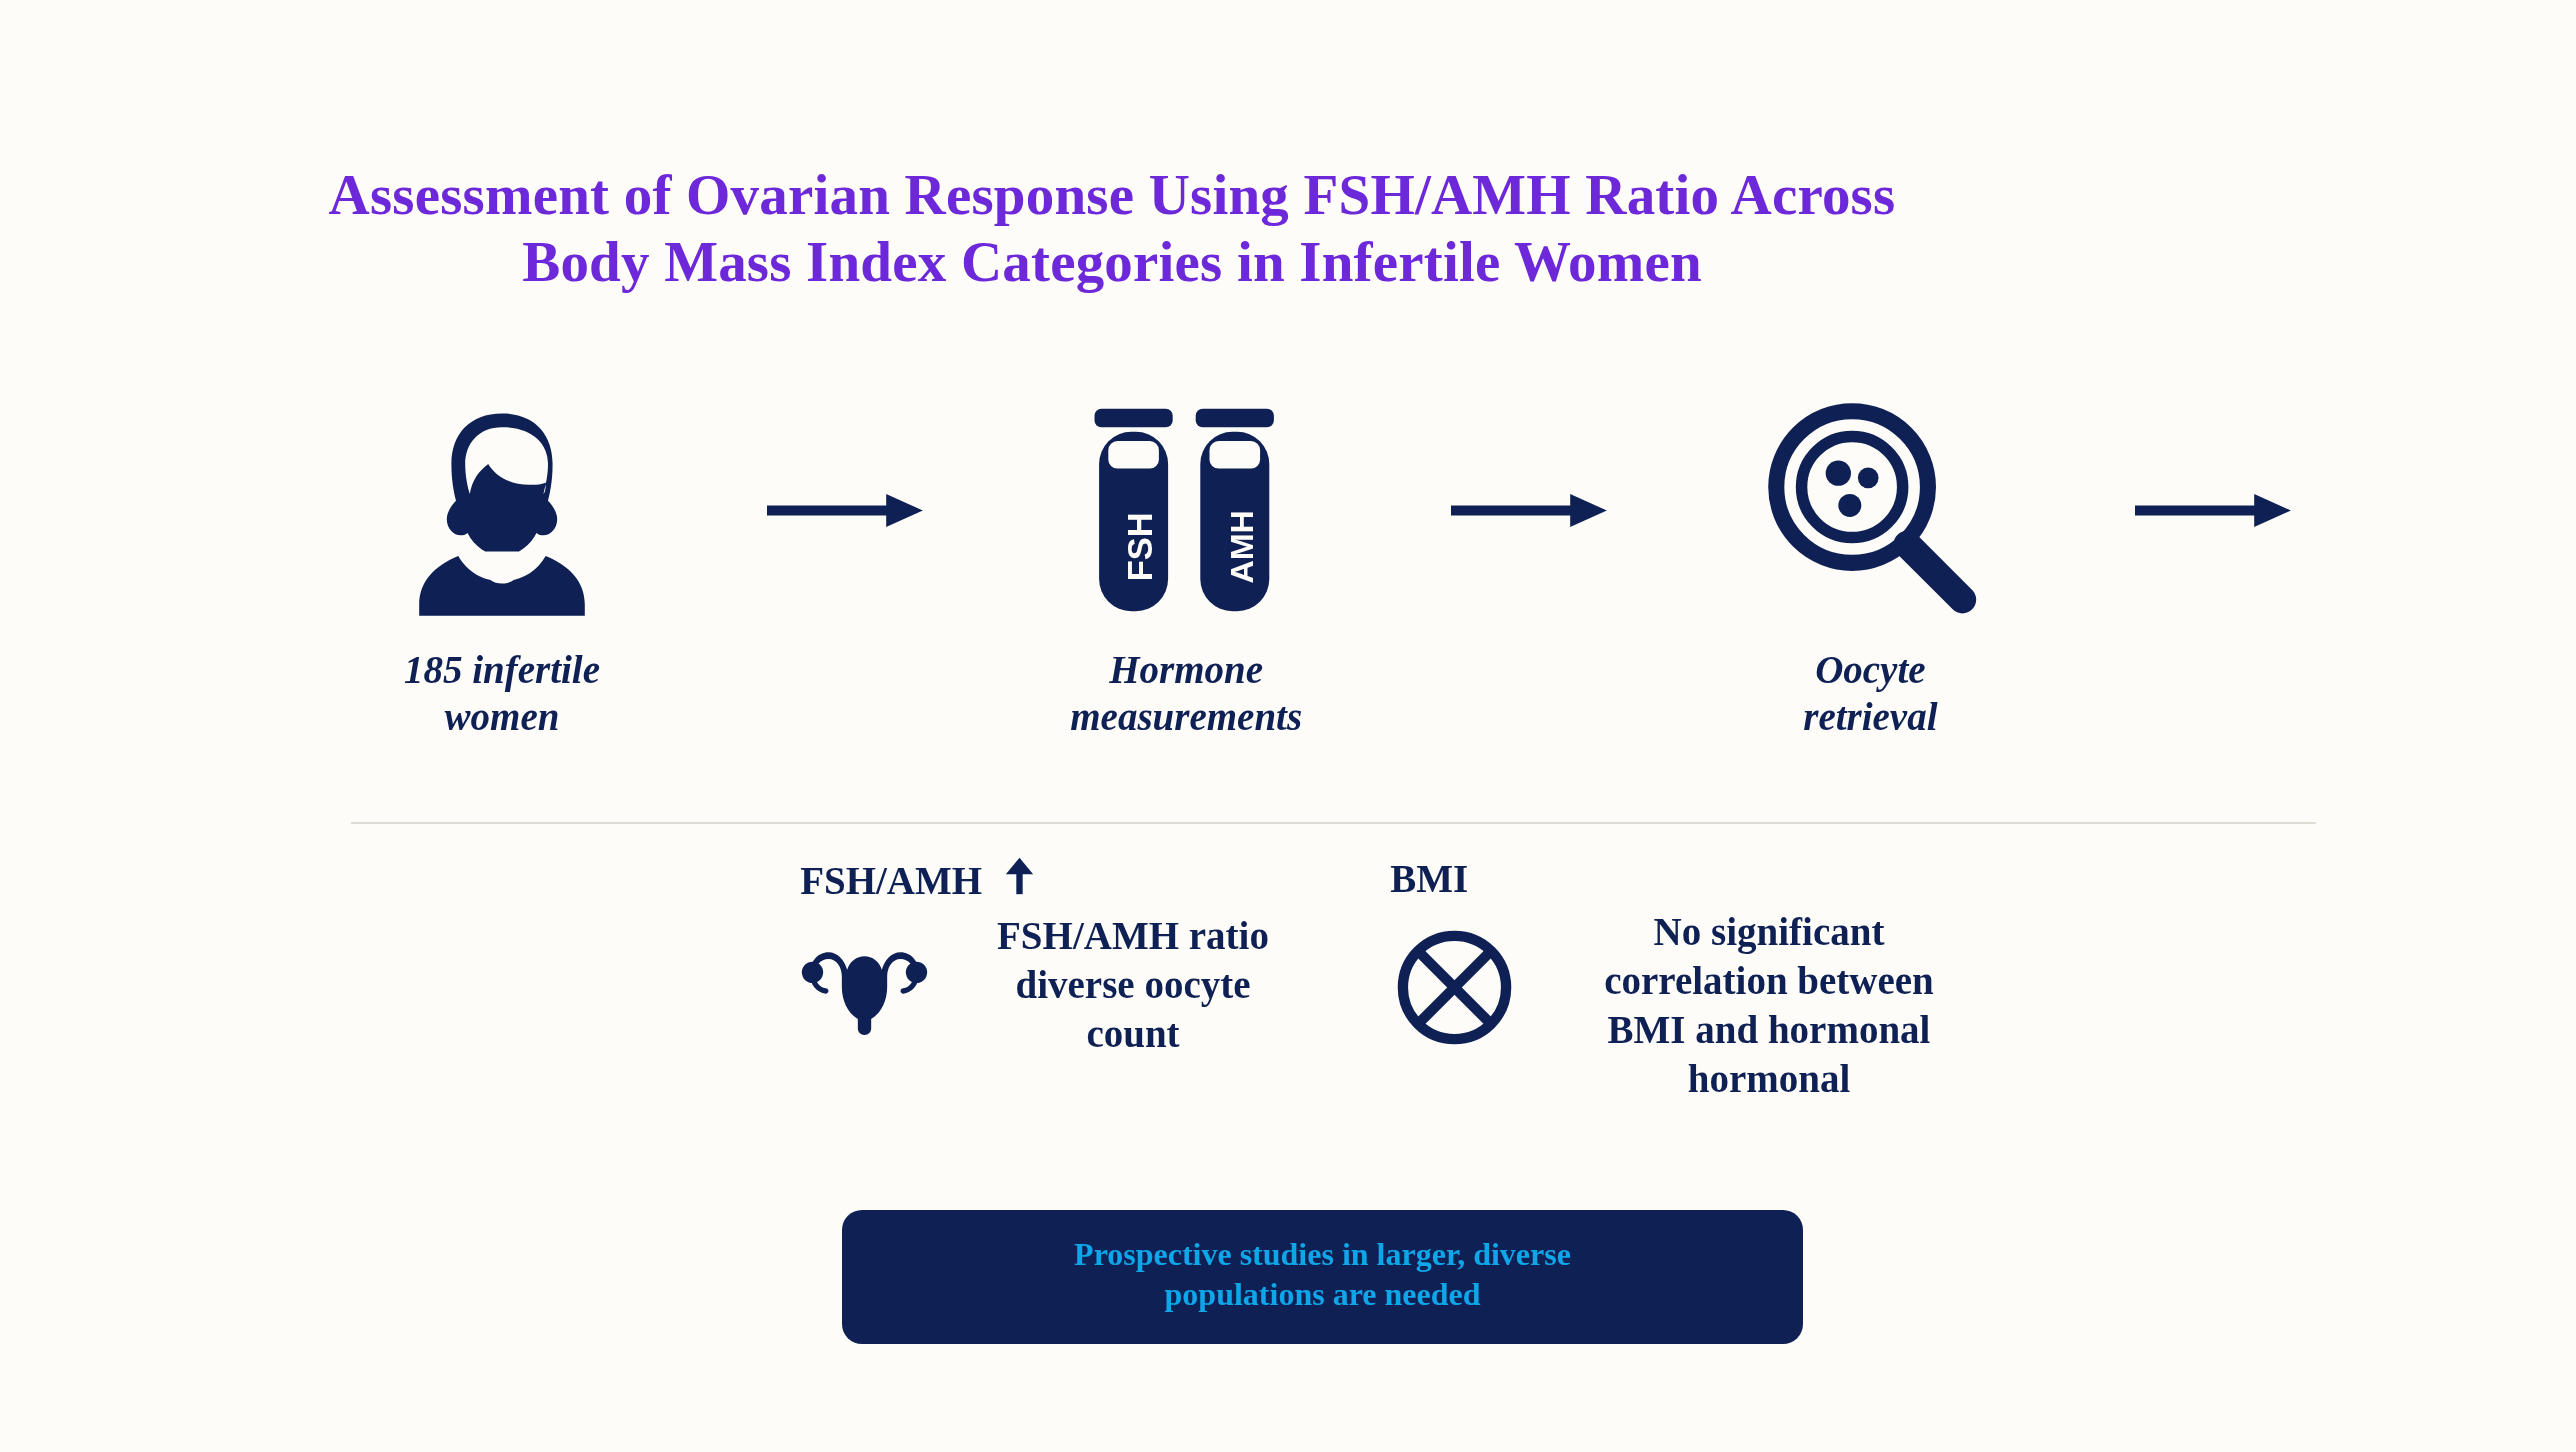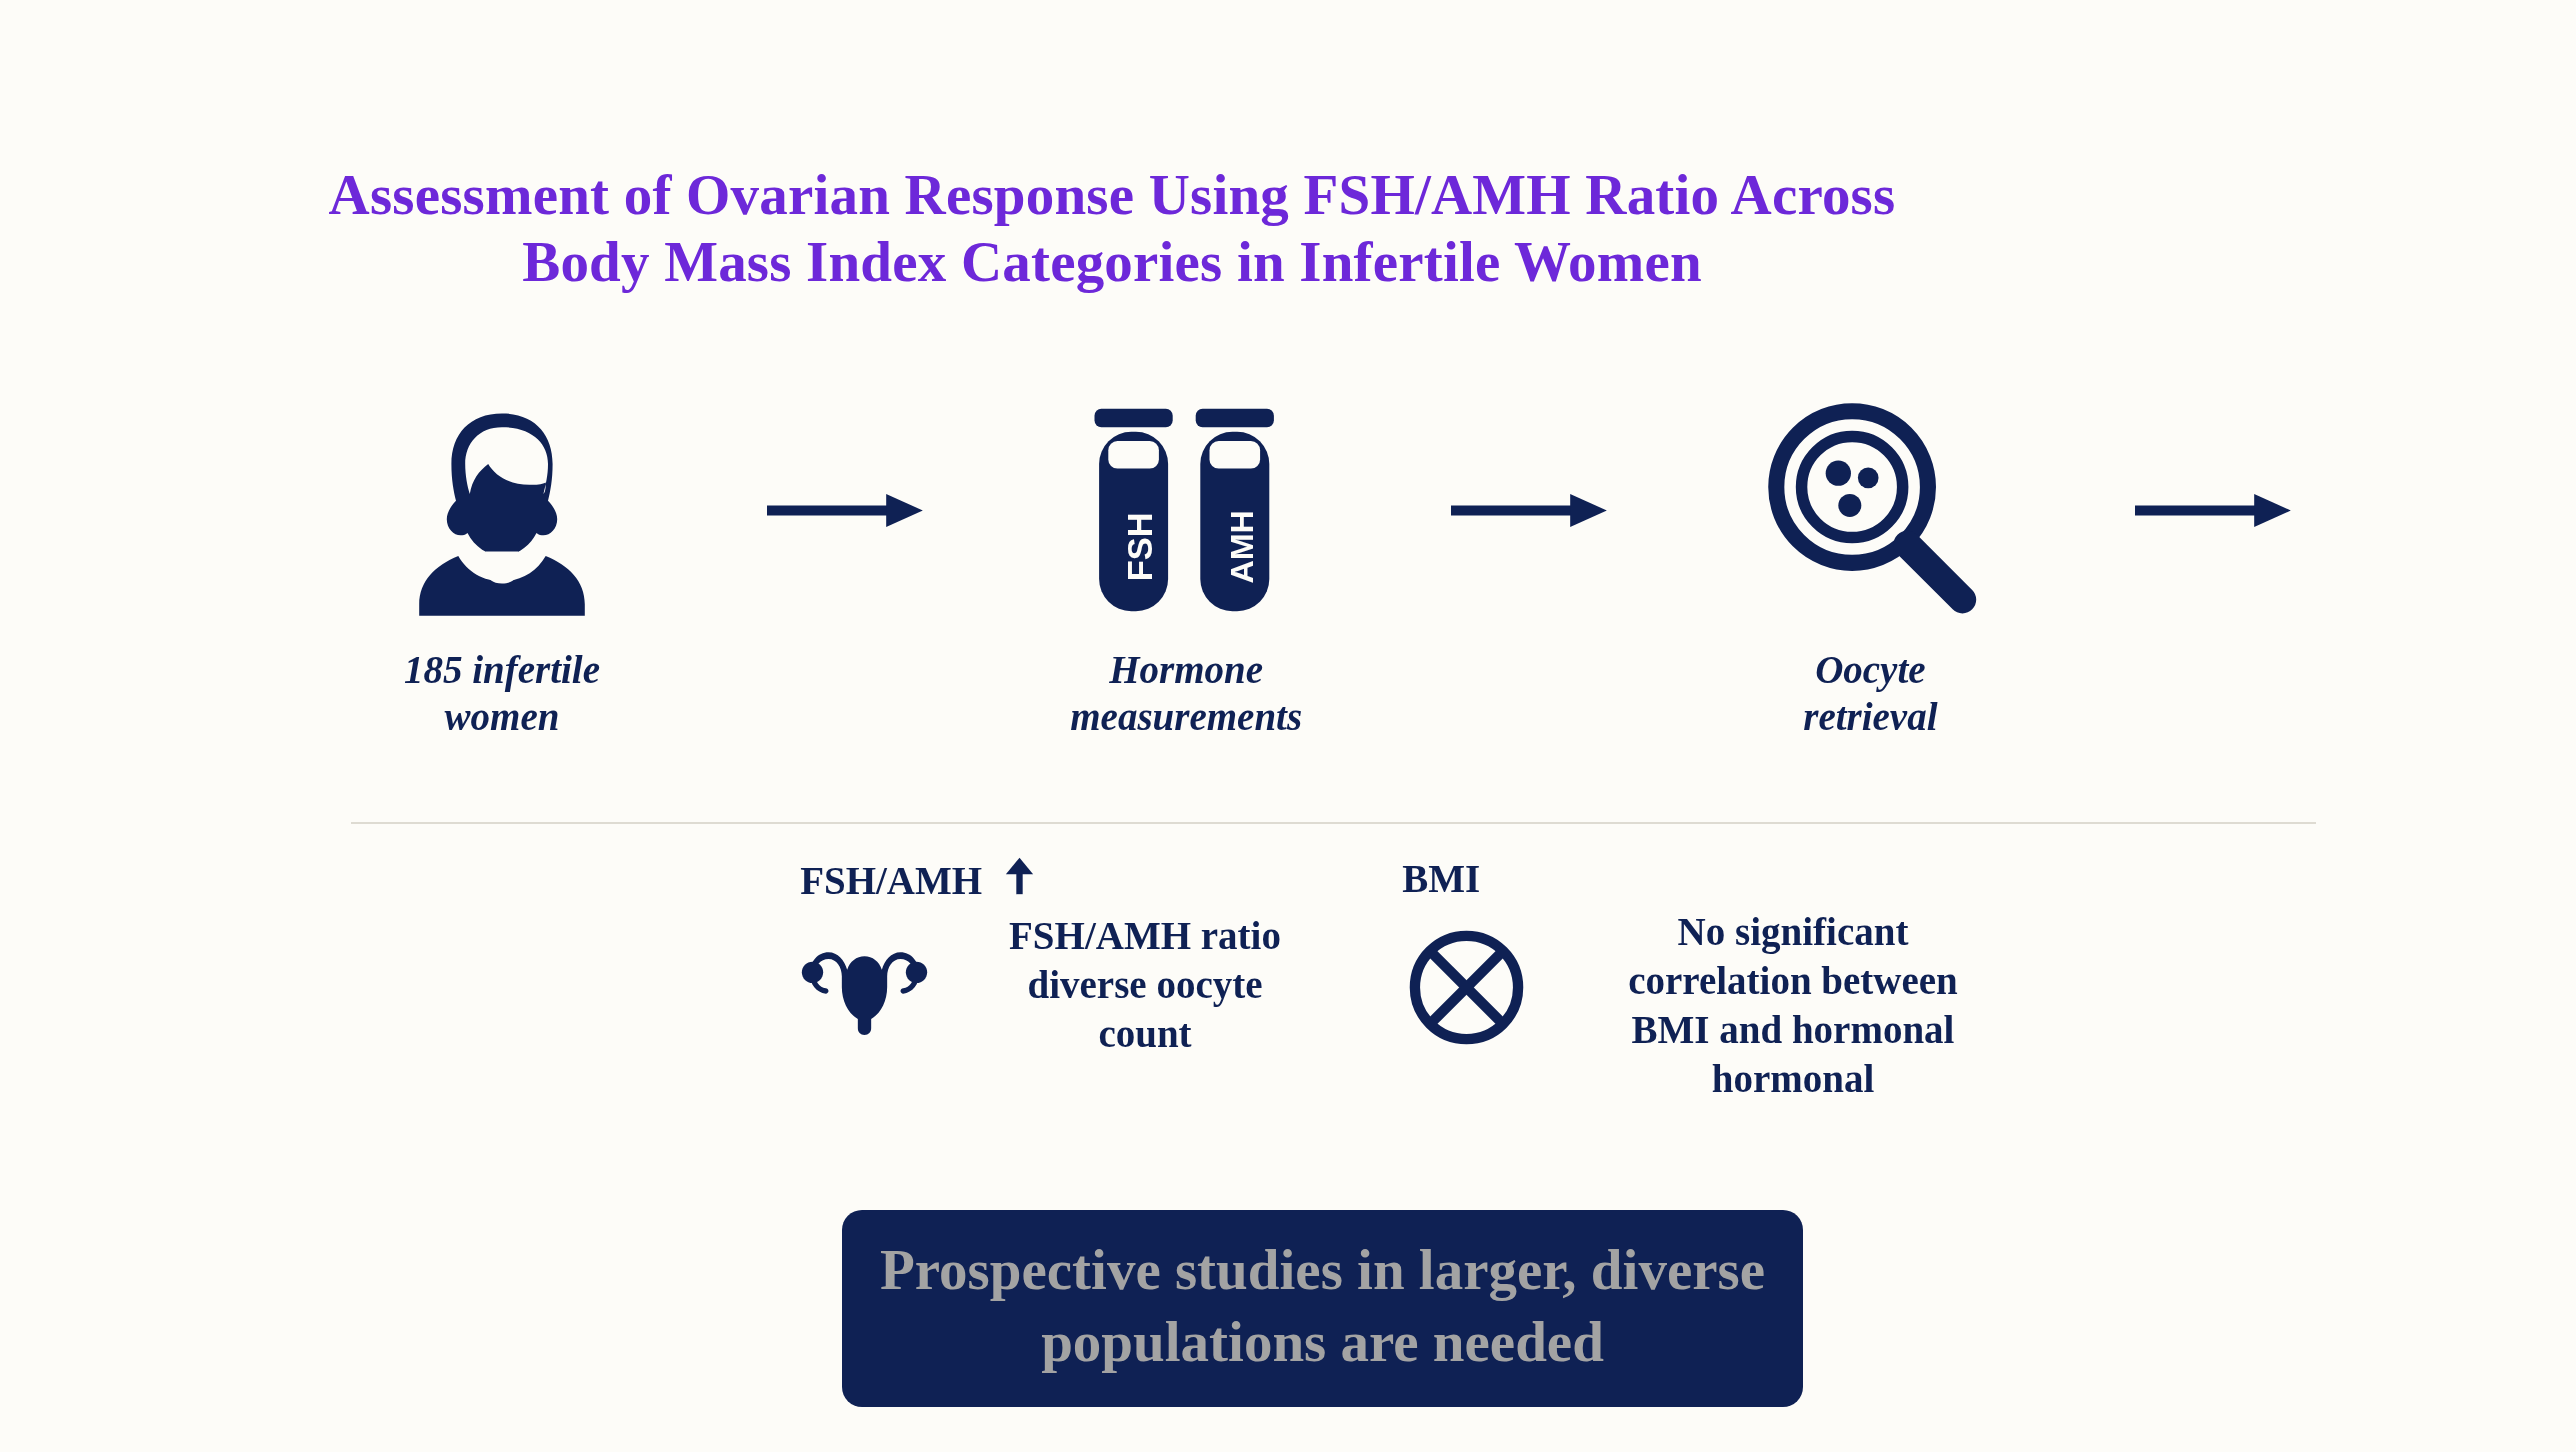--- a/index.html
+++ b/index.html
@@ -108,21 +108,21 @@
     color: #0f2154;
     display: flex;
     align-items: center;
     gap: 22px;
     margin-bottom: 7.4px;
     padding-left: 9.2px;
   }
   .finding-body {
     display: flex;
     align-items: flex-start;
-    gap: 23px;
+    gap: 11px;
   }
   .finding-icon {
     width: 147px;
     flex: 0 0 auto;
     display: flex;
     align-items: flex-start;
     justify-content: center;
     padding-top: 14.7px;
   }
   .finding-text {
@@ -139,22 +139,22 @@
   .callout {
     position: absolute;
     left: 842px;
     top: 1210px;
     width: 961px;
     background: #0f2154;
     border-radius: 20px;
     padding: 24px 28px 29px;
     box-sizing: border-box;
     text-align: center;
-    color: #a3a3a3;
-    font-size: 57px;
+    color: #0ea5e9;
+    font-size: 32px;
     font-weight: bold;
     line-height: 1.26;
   }
   .callout .line { display: block; }
 </style>
 </head>
 <body>
 
 <div class="canvas">
 

